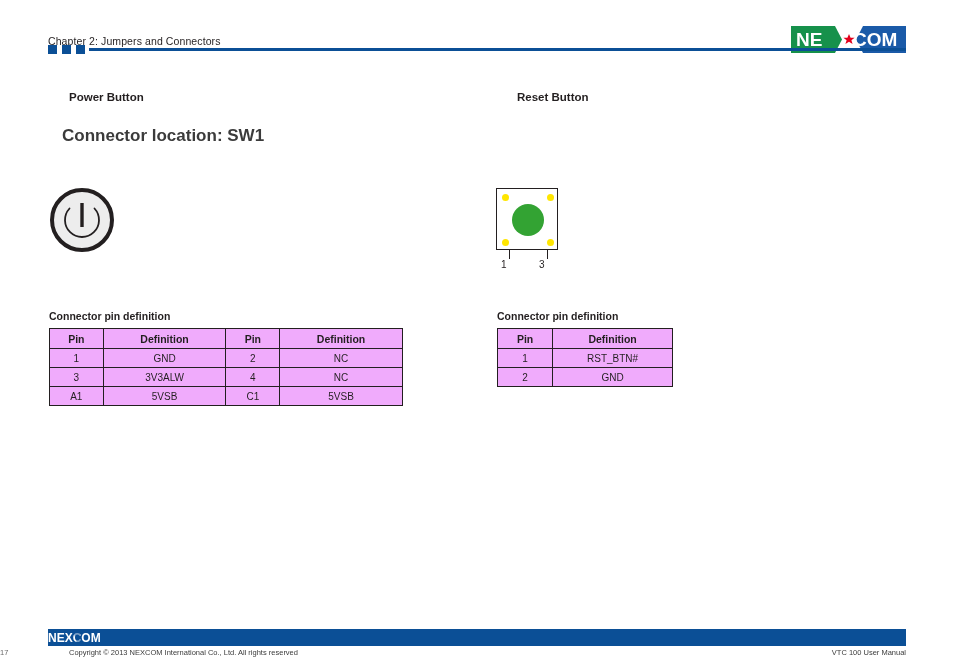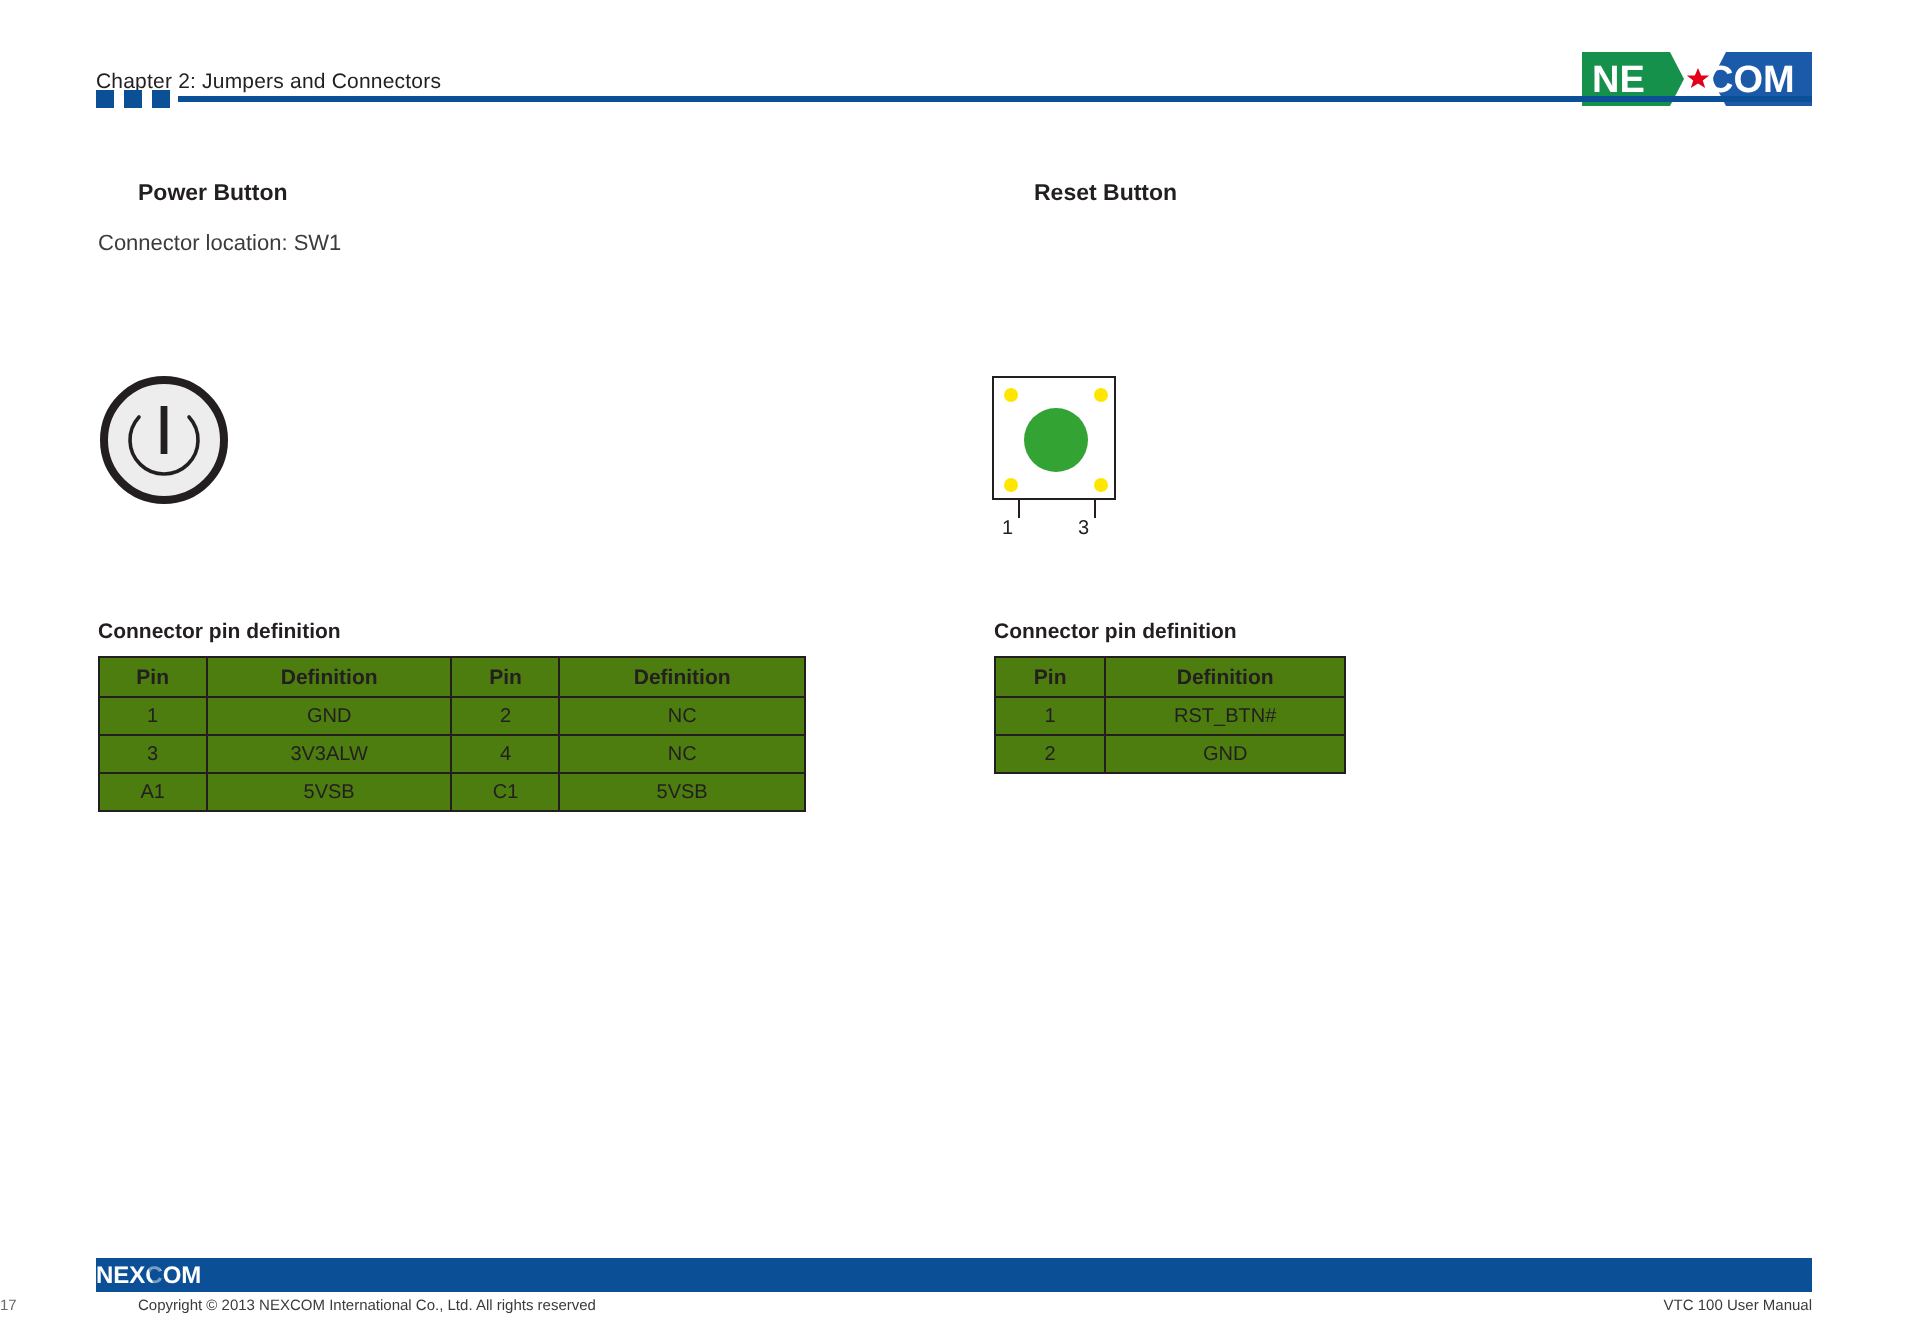--- a/index.html
+++ b/index.html
@@ -83,24 +83,24 @@
 
   .sec-title {
     font-size: 11.5px;
     font-weight: bold;
     color: #231f20;
     margin: 0;
     line-height: 14px;
     padding-left: 20px;
   }
   .sec-sub {
-    font-size: 11px;
-    font-weight: normal;
+    font-size: 17px;
+    font-weight: bold;
     color: #3b3b3b;
-    margin: 0;
+    margin: 13px;
     padding-top: 11px;
     line-height: 15px;
   }
 
   
   .fig-power {
     position: absolute;
     left: 49px;
     top: 186px;
     width: 66px;
@@ -172,21 +172,21 @@
     color: #231f20;
     line-height: 12px;
   }
   .tbl-caption.left  { left: 49px;  top: 310px; }
   .tbl-caption.right { left: 497px; top: 310px; }
 
   table.pin-table {
     position: absolute;
     border-collapse: collapse;
     border: 1.6px solid #231f20;
-    background: #4d7c0f;
+    background: #f0abfc;
   }
   table.pin-table.left  { left: 49px;  top: 328px; width: 354px; }
   table.pin-table.right { left: 497px; top: 328px; width: 176px; }
 
   table.pin-table td,
   table.pin-table th {
     border: 0.8px solid #231f20;
     text-align: center;
     font-size: 10px;
     color: #231f20;

